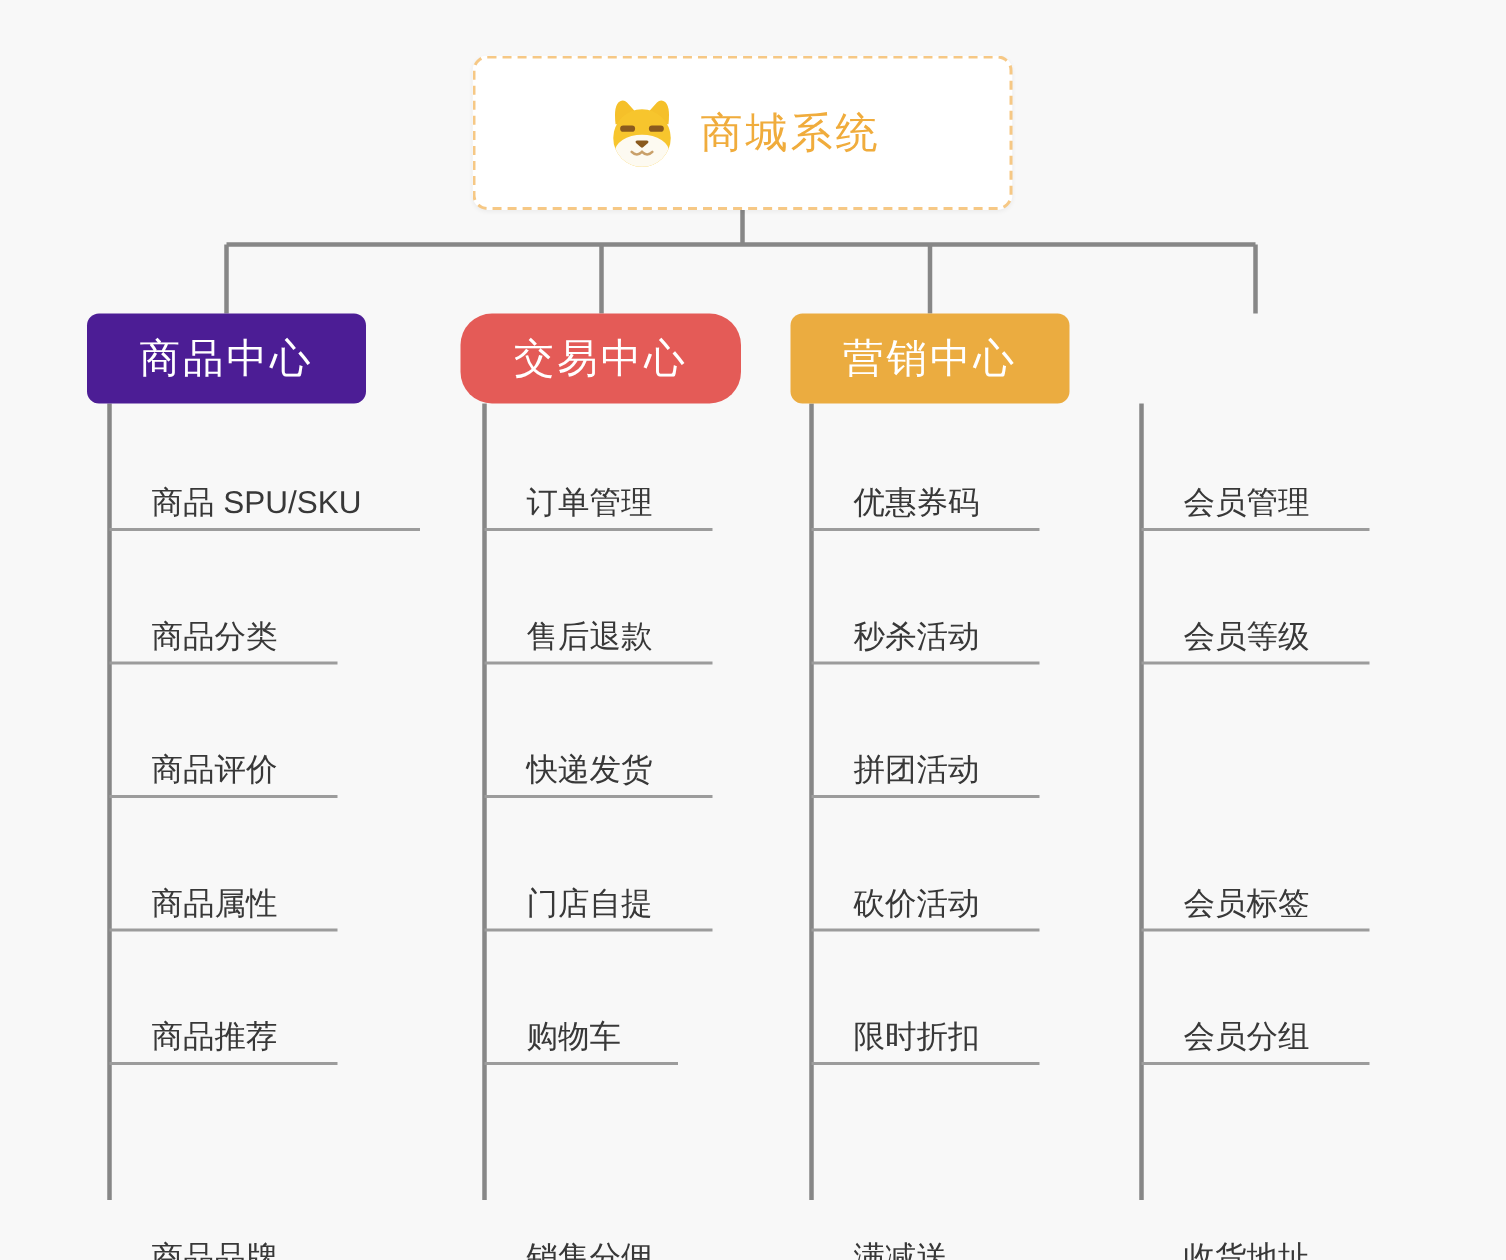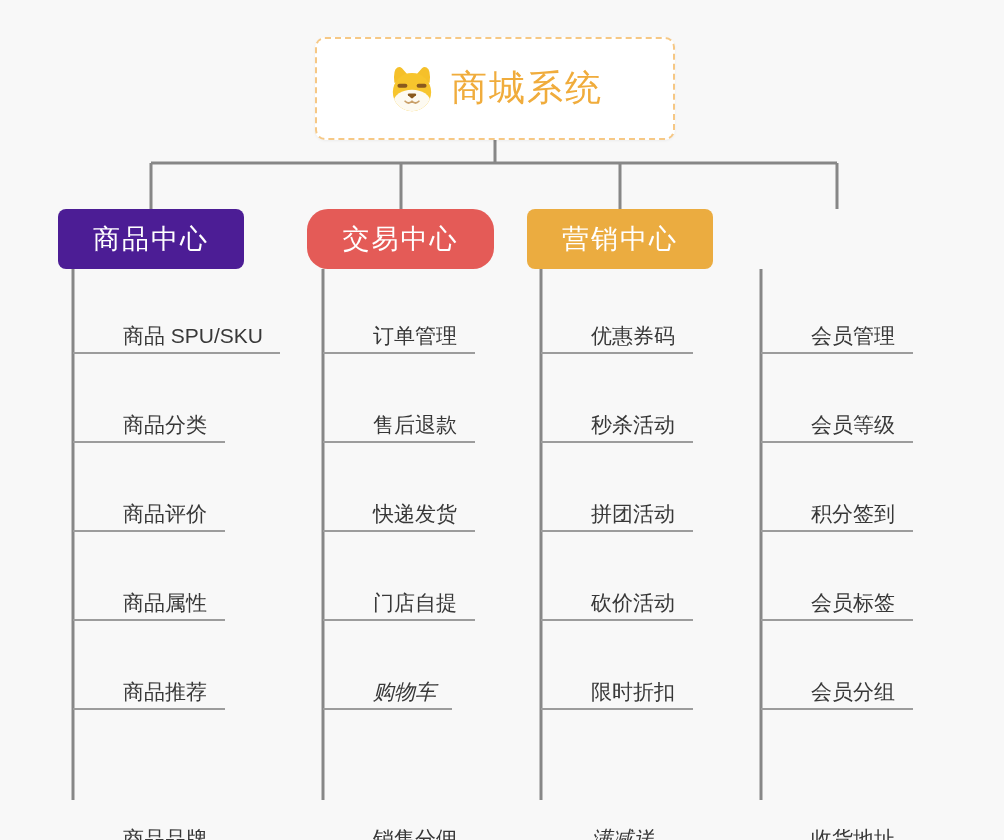--- a/index.html
+++ b/index.html
@@ -11,42 +11,42 @@
   .canvas{position:absolute;inset:0;}
   svg.connectors{position:absolute;left:0;top:0;width:1004px;height:840px;
     fill:none;stroke-width:3;stroke-linecap:butt;}
   
   .root{
     position:absolute;left:315px;top:37px;width:360px;height:103px;
     background:#ffffff;border:2px dashed #f6c885;border-radius:10px;
     box-sizing:border-box;display:flex;align-items:center;justify-content:center;
     gap:14px;box-shadow:0 1px 3px rgba(0,0,0,.05);cursor:default;
   }
-  .root-title{font-size:36px;letter-spacing:2px;}
+  .root-title{font-size:28px;letter-spacing:2px;}
   .doge{width:50px;height:46px;flex:0 0 auto;}
   
   .branch{
     position:absolute;top:209px;height:60px;border-radius:8px;
     display:flex;align-items:center;justify-content:center;
     color:#ffffff;font-size:27px;letter-spacing:2px;
   }
   .b0{left:58px;width:186px;}
   .b1{left:307px;width:187px;border-radius:21px;}
   .b2{left:527px;width:186px;}
   .b3{left:744px;width:186px;}
   
   .leaf{
     position:absolute;height:34px;line-height:32px;box-sizing:border-box;
-    padding-left:50px;border-bottom:2px solid #9c9c9c;
+    padding-left:28px;border-bottom:2px solid #9c9c9c;
     font-size:21px;color:#383838;white-space:nowrap;
   }
   .c0{left:73px;} .c1{left:323px;} .c2{left:541px;} .c3{left:761px;}
   .r0{top:320px;} .r1{top:409px;} .r2{top:498px;}
   .r3{top:587px;} .r4{top:676px;} .r5{top:808px;margin-top:15px;}
-  .w4{width:152px;} .w3{width:129px;font-style:italic;} .wsku{width:207px;}
+  .w4{width:152px;} .w3{width:129px;} .wsku{width:207px;}
 </style>
 </head>
 <body style="background-color: rgb(248, 248, 248);">
 
 <div class="canvas">
 
   <svg class="connectors" aria-hidden="true" style="stroke: rgb(135, 135, 135);">
     <path d="M495 140 V163"></path>
     <path d="M151 163 H837"></path>
     <path d="M151 163 V209"></path>
@@ -104,18 +104,17 @@
 
   <div class="leaf c2 r0 w4">优惠券码</div>
   <div class="leaf c2 r1 w4">秒杀活动</div>
   <div class="leaf c2 r2 w4">拼团活动</div>
   <div class="leaf c2 r3 w4">砍价活动</div>
   <div class="leaf c2 r4 w4">限时折扣</div>
   <div class="leaf c2 r5 w3">满减送</div>
 
   <div class="leaf c3 r0 w4">会员管理</div>
   <div class="leaf c3 r1 w4">会员等级</div>
-  <div class="leaf c3 r2 w4">积分签到</div>
   <div class="leaf c3 r3 w4">会员标签</div>
   <div class="leaf c3 r4 w4">会员分组</div>
   <div class="leaf c3 r5 w4">收货地址</div>
 
 </div>
 
 </body></html>

